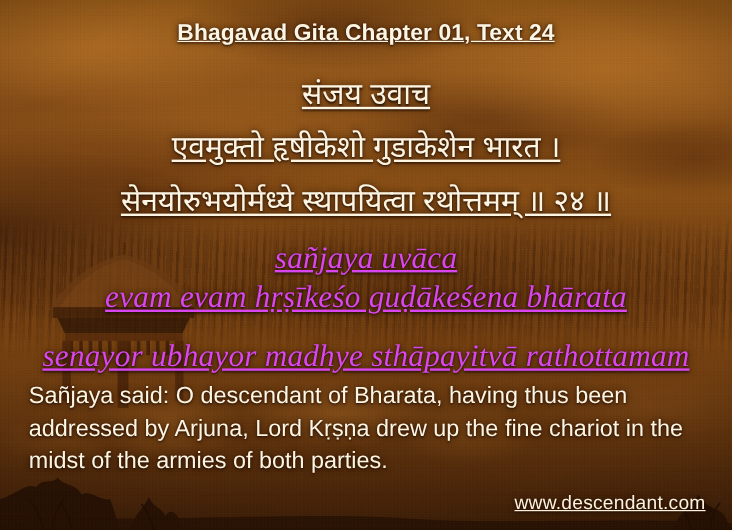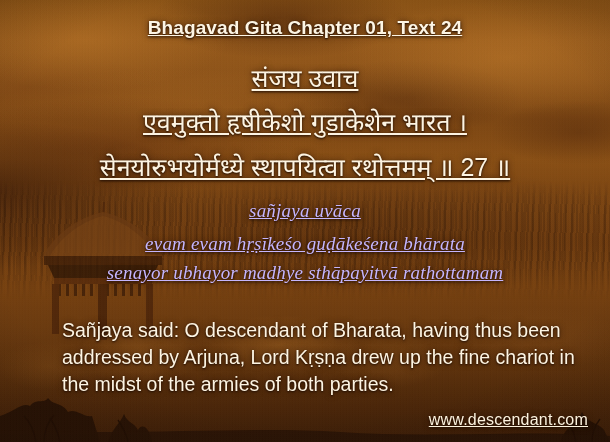--- a/index.html
+++ b/index.html
@@ -157,43 +157,42 @@
     color: #fdf4e2;
     font-weight: normal;
   }
   #deva-1 { top: 60px;  font-size: 25px; }
   #deva-2 { top: 104px; font-size: 25px; }
   #deva-3 { top: 149px; font-size: 25px; }
 
   .translit {
     font-family: "Liberation Serif", "DejaVu Serif", serif;
     font-style: italic;
-    color: #c4b5fd;
-    font-size: 19px;
+    color: #d946ef;
+    font-size: 26px;
     letter-spacing: 0.2px;
   }
   #translit-1 { top: 200px; }
   #translit-2 { top: 233px; }
-  #translit-3 { top: 262px; text-align: center; }
+  #translit-3 { top: 282px; text-align: center; }
 
   #translation {
     position: absolute;
     top: 317px;
     left: 24px;
     right: 24px;
     width: auto;
     text-align: left;
     white-space: normal;
     font-size: 19.5px;
     line-height: 27px;
     color: #fdf4e2;
     text-shadow:
       0 1px 2px rgba(30,12,2,0.95),
       0 0 6px rgba(40,16,3,0.75);
-    margin-left: 38px;
   }
 
   #site-url {
     position: absolute;
     top: 411px;
     right: 22px;
     width: auto;
     text-align: right;
     font-size: 16px;
     color: #fcf2de;
@@ -259,21 +258,21 @@
 
   <div class="bg-layer" id="bg-vignette"></div>
   <div class="bg-layer" id="bg-grain"></div>
 
   <div id="content">
 
     <div class="txt" id="title">Bhagavad Gita Chapter 01, Text 24</div>
 
     <div class="txt deva" id="deva-1">संजय उवाच</div>
     <div class="txt deva" id="deva-2">एवमुक्तो हृषीकेशो गुडाकेशेन भारत ।</div>
-    <div class="txt deva" id="deva-3">सेनयोरुभयोर्मध्ये स्थापयित्वा रथोत्तमम् ॥ 27 ॥</div>
+    <div class="txt deva" id="deva-3">सेनयोरुभयोर्मध्ये स्थापयित्वा रथोत्तमम् ॥ २४ ॥</div>
 
     <div class="txt translit" id="translit-1">sañjaya uvāca</div>
     <div class="txt translit" id="translit-2">evam evam hṛṣīkeśo guḍākeśena bhārata</div>
     <div class="txt translit" id="translit-3">senayor ubhayor madhye sthāpayitvā rathottamam</div>
 
     <div id="translation">Sañjaya said: O descendant of Bharata, having thus been addressed by Arjuna, Lord Kṛṣṇa drew up the fine chariot in the midst of the armies of both parties.</div>
 
     <div class="txt" id="site-url">www.descendant.com</div>
 
   </div>

